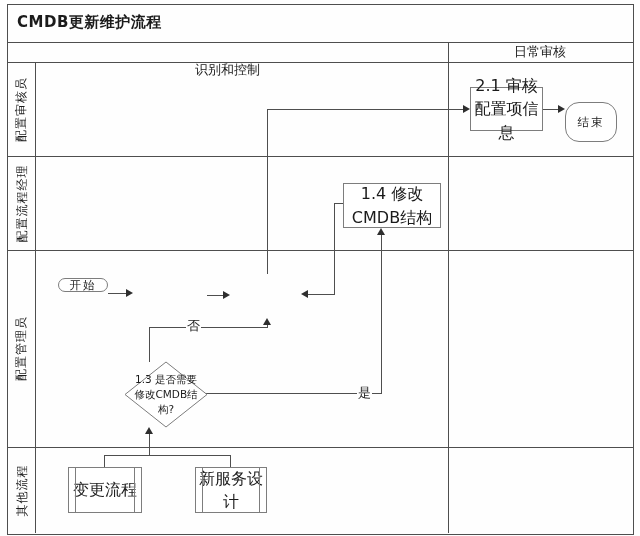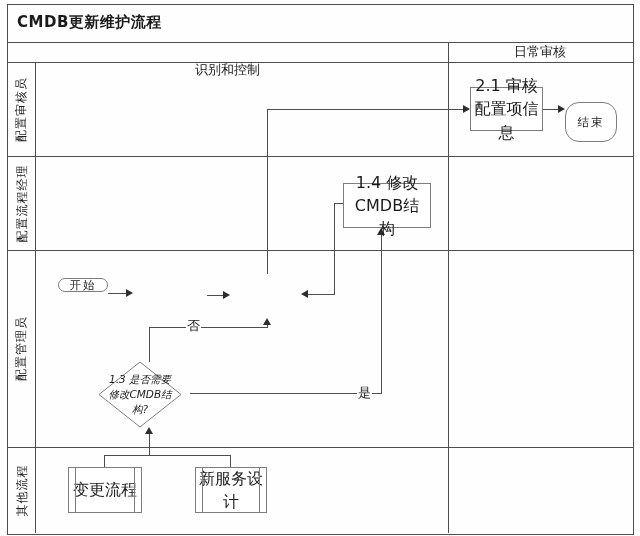--- a/index.html
+++ b/index.html
@@ -108,28 +108,28 @@
   <div class="eline" style="left:104px;top:455px;width:1px;height:12px;"></div>
   <div class="eline" style="left:230px;top:455px;width:1px;height:12px;"></div>
   <div class="eline" style="left:104px;top:455px;width:127px;height:1px;"></div>
   <div class="eline" style="left:149px;top:433px;width:1px;height:22px;"></div>
   <div class="arr up" style="left:145px;top:427px;"></div>
 
   <div class="shape terminator" style="left:58px;top:278px;width:50px;height:14px;">开始</div>
 
 
 
-  <div class="diamond-wrap" style="left:98px;top:361px;width:84px;height:67px;font-style:italic;">
+  <div class="diamond-wrap" style="left:124px;top:361px;width:84px;height:67px;">
     <svg width="84" height="67" viewBox="0 0 84 67">
       <polygon points="42,1 83,33.5 42,66 1,33.5" fill="#ffffff" stroke="#7d7d7d" stroke-width="1"></polygon>
     </svg>
     <div class="diamond-text">1.3 是否需要修改CMDB结构?</div>
   </div>
 
-  <div class="shape" style="left:343px;top:183px;width:88px;height:45px;">1.4 修改CMDB结构</div>
+  <div class="shape" style="left:343px;top:183px;width:98px;height:45px;">1.4 修改CMDB结构</div>
 
   <div class="shape" style="left:470px;top:87px;width:73px;height:44px;">2.1 审核配置项信息</div>
 
   <div class="shape terminator" style="left:565px;top:102px;width:52px;height:40px;border-radius:14px;">结束</div>
 
   <div class="shape" style="left:195px;top:467px;width:72px;height:46px;">
     <i class="pp-bar l"></i>
     <span>新服务设计</span>
     <i class="pp-bar r"></i>
   </div>

